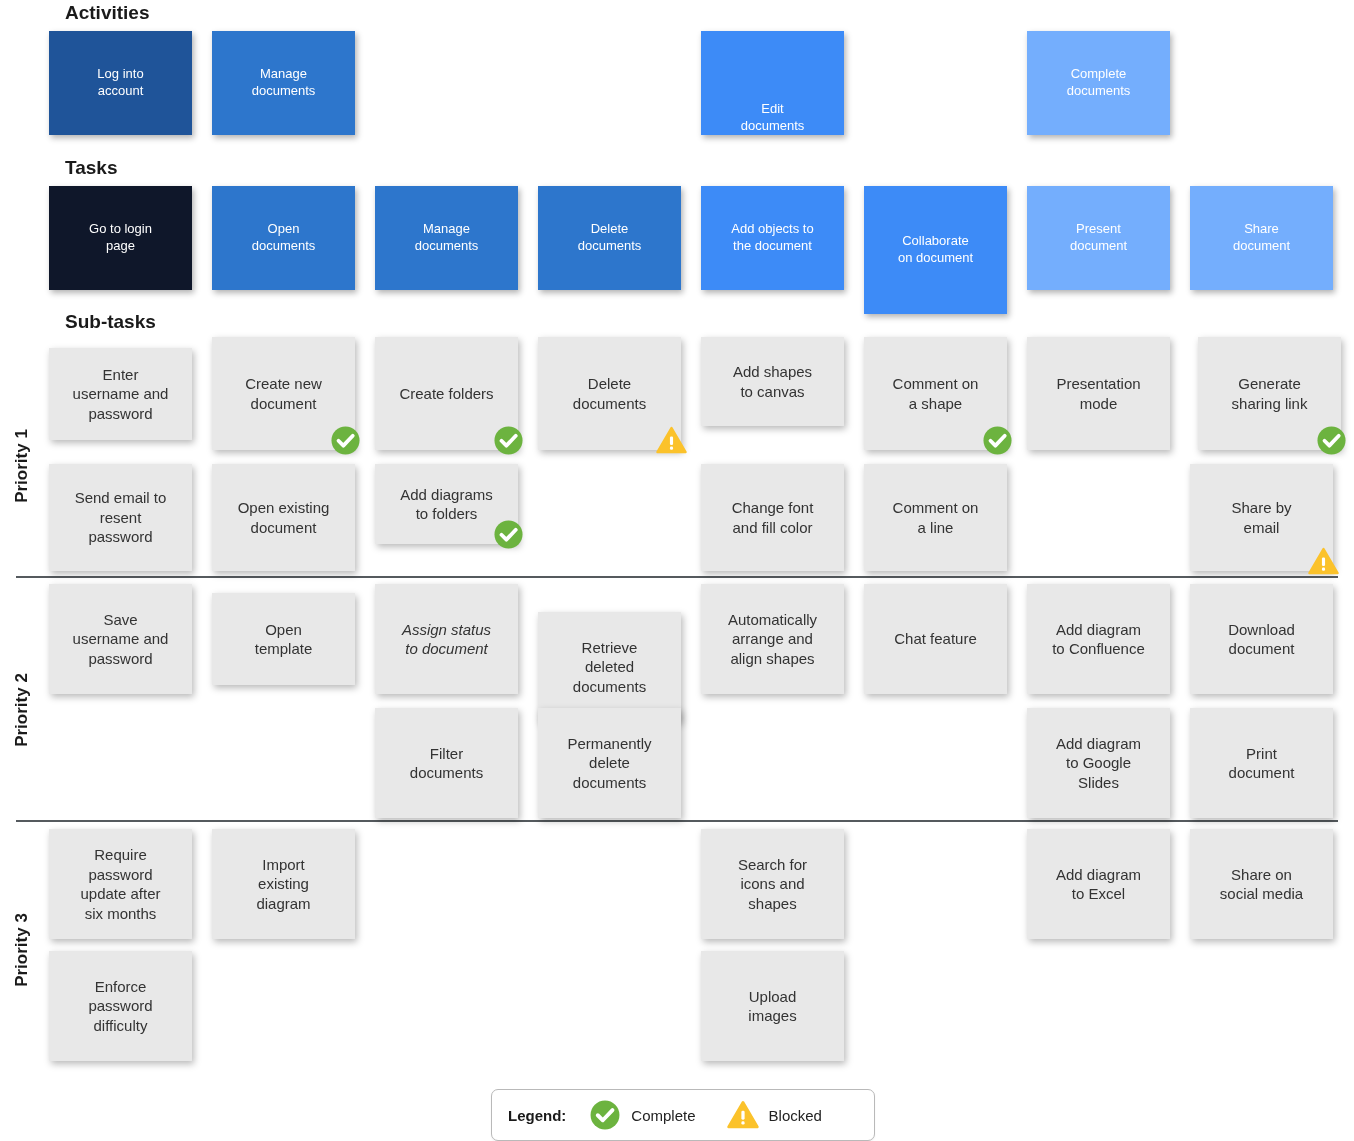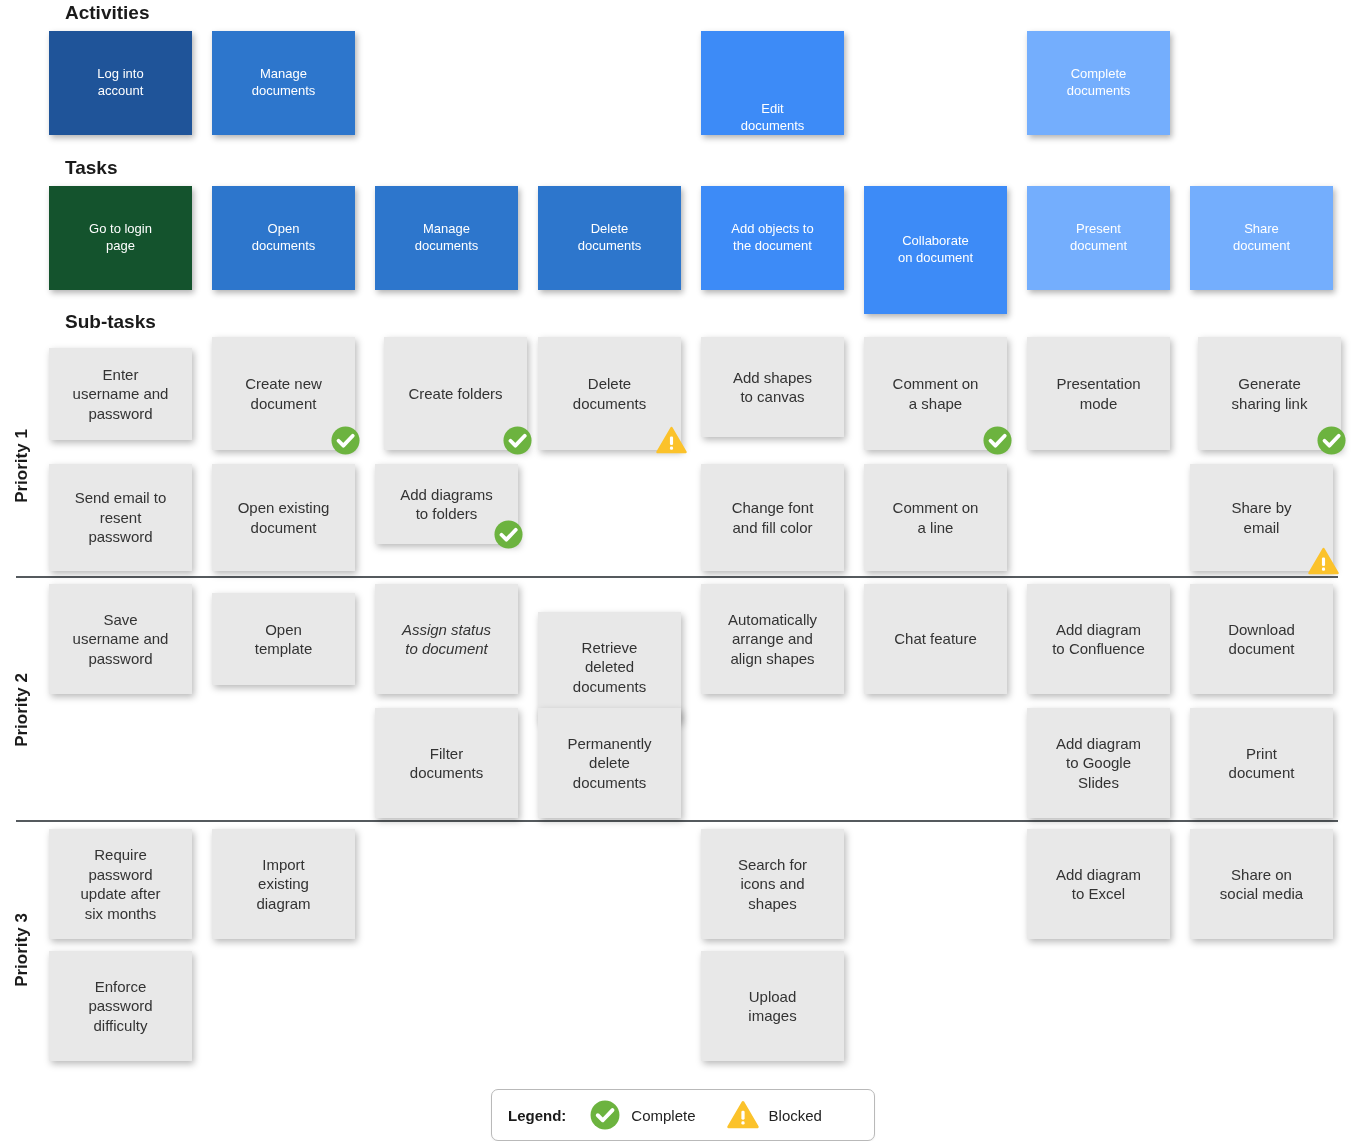--- a/index.html
+++ b/index.html
@@ -157,21 +157,21 @@
 documents</span>
       </div>
       <div class="card tile" style="left: 701px; top: 31px; width: 143px; height: 104px; background: rgb(61, 139, 247); align-items: flex-end;">
         <span class="lbl">Edit
 documents</span>
       </div>
       <div class="card tile" style="left: 1027px; top: 31px; width: 143px; height: 104px; background: rgb(116, 174, 253);">
         <span class="lbl">Complete
 documents</span>
       </div>
-      <div class="card tile" style="left: 49px; top: 186px; width: 143px; height: 104px; background: #14532d;">
+      <div class="card tile" style="left: 49px; top: 186px; width: 143px; height: 104px; background: #0f172a;">
         <span class="lbl">Go to login
 page</span>
       </div>
       <div class="card tile" style="left: 212px; top: 186px; width: 143px; height: 104px; background: rgb(45, 118, 204);">
         <span class="lbl">Open
 documents</span>
       </div>
       <div class="card tile" style="left: 375px; top: 186px; width: 143px; height: 104px; background: rgb(45, 118, 204);">
         <span class="lbl">Manage
 documents</span>
@@ -204,41 +204,41 @@
       <div class="card sticky" style="left: 212px; top: 337px; width: 143px; height: 113px;">
         <span class="lbl">Create new
 document</span>
         <span class="badge complete">
           <svg viewBox="0 0 40 40" xmlns="http://www.w3.org/2000/svg">
             <circle cx="20" cy="20" r="17" fill="#6cb33f"></circle>
             <path d="M11.5 20.3 L17.4 26.2 L28.8 14.3" fill="none" stroke="#ffffff" stroke-width="4.6" stroke-linecap="round" stroke-linejoin="round"></path>
           </svg>
         </span>
       </div>
-      <div class="card sticky" style="left: 384px; top: 337px; width: 143px; height: 113px;">
+      <div class="card sticky" style="left: 375px; top: 337px; width: 143px; height: 113px;">
         <span class="lbl">Create folders</span>
         <span class="badge complete">
           <svg viewBox="0 0 40 40" xmlns="http://www.w3.org/2000/svg">
             <circle cx="20" cy="20" r="17" fill="#6cb33f"></circle>
             <path d="M11.5 20.3 L17.4 26.2 L28.8 14.3" fill="none" stroke="#ffffff" stroke-width="4.6" stroke-linecap="round" stroke-linejoin="round"></path>
           </svg>
         </span>
       </div>
       <div class="card sticky" style="left: 538px; top: 337px; width: 143px; height: 113px;">
         <span class="lbl">Delete
 documents</span>
         <span class="badge blocked">
           <svg viewBox="0 0 40 40" xmlns="http://www.w3.org/2000/svg">
             <path d="M20 5 L37 34 L3 34 Z" fill="#fbc22b" stroke="#fbc22b" stroke-width="3" stroke-linejoin="round"></path>
             <rect x="18.1" y="15" width="3.8" height="10.5" rx="1.6" fill="#ffffff"></rect>
             <rect x="18.1" y="27.4" width="3.8" height="3.8" rx="1.6" fill="#ffffff"></rect>
           </svg>
         </span>
       </div>
-      <div class="card sticky" style="left: 701px; top: 337px; width: 143px; height: 100px;">
+      <div class="card sticky" style="left: 701px; top: 337px; width: 143px; height: 89px;">
         <span class="lbl">Add shapes
 to canvas</span>
       </div>
       <div class="card sticky" style="left: 864px; top: 337px; width: 143px; height: 113px;">
         <span class="lbl">Comment on
 a shape</span>
         <span class="badge complete">
           <svg viewBox="0 0 40 40" xmlns="http://www.w3.org/2000/svg">
             <circle cx="20" cy="20" r="17" fill="#6cb33f"></circle>
             <path d="M11.5 20.3 L17.4 26.2 L28.8 14.3" fill="none" stroke="#ffffff" stroke-width="4.6" stroke-linecap="round" stroke-linejoin="round"></path>

